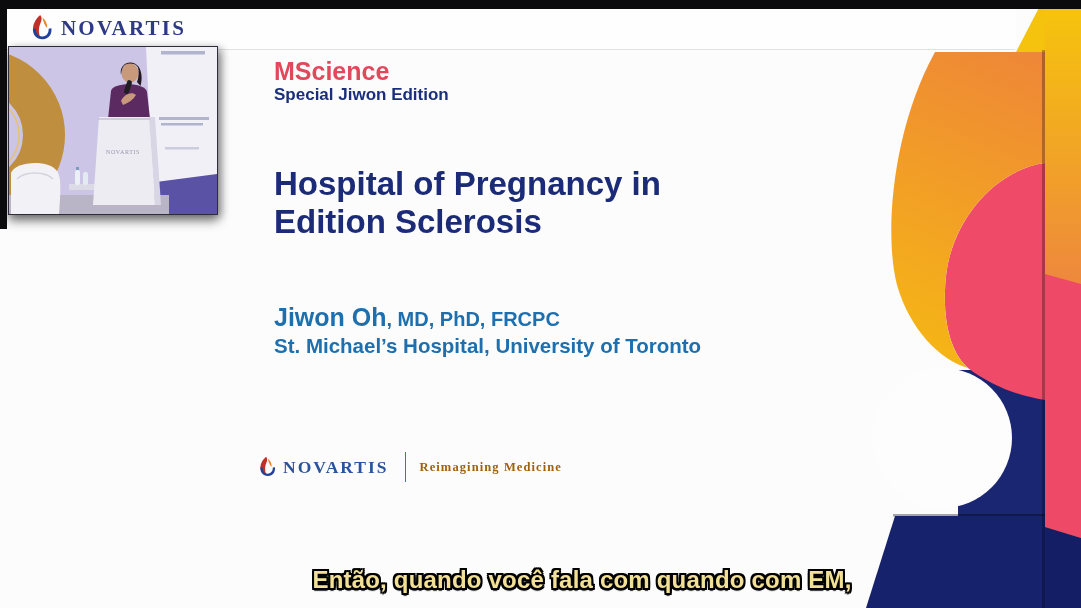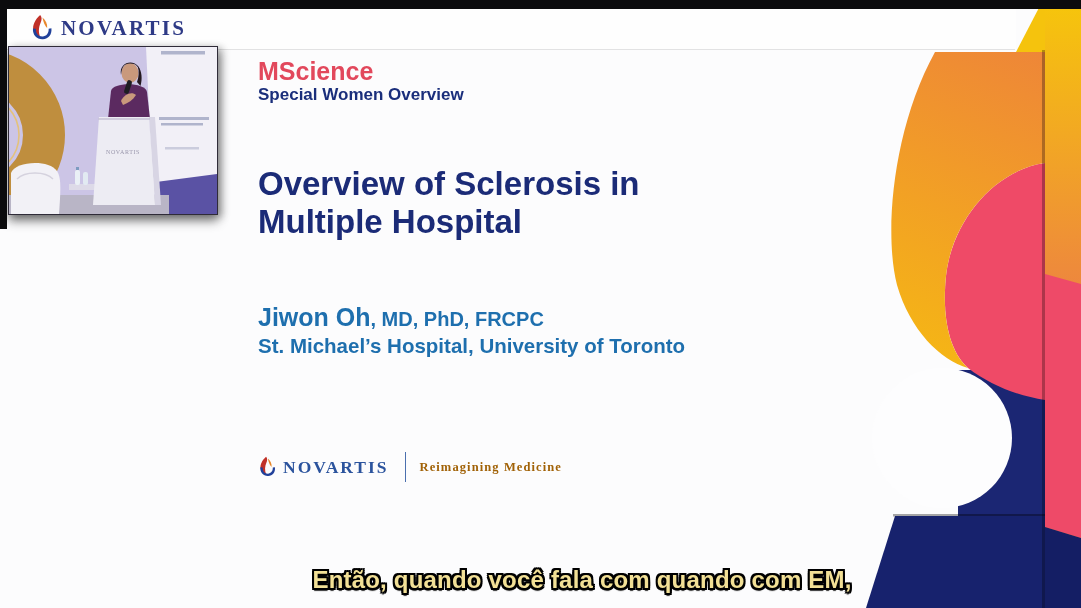--- a/index.html
+++ b/index.html
@@ -18,21 +18,21 @@
   .brand-lockup{position:absolute;left:30px;top:4px;display:flex;align-items:center;gap:7px;}
   .brand-word{font-family:"Liberation Serif",serif;font-weight:600;color:#2E3A86;
     font-size:21px;letter-spacing:2.2px;}
   
   .artwork{left:0;top:0;width:1081px;height:608px;z-index:1;}
   
   .thumb{left:8px;top:46px;width:208px;height:167px;z-index:20;
     border:1px solid #2f2b38;box-shadow:0 6px 10px rgba(0,0,0,.45),4px 2px 8px rgba(0,0,0,.28);
     background:#CCC5E6;}
   
-  .slide-text{z-index:10;}
+  .slide-text{z-index:10;margin-left:16px;}
   .program{left:258px;top:57px;font-size:25px;font-weight:bold;color:#E2485C;}
   .edition{left:258px;top:85px;font-size:17px;font-weight:bold;color:#1A2E7B;}
   .title{left:258px;top:165px;font-size:33px;font-weight:bold;color:#1B2B77;line-height:38px;}
   .presenter{left:258px;top:303px;color:#1E6FAE;font-weight:bold;}
   .presenter .name{font-size:25px;}
   .presenter .creds{font-size:20px;}
   .affiliation{left:258px;top:334px;font-size:20.5px;font-weight:bold;color:#1E6FAE;}
   
   .footer-lockup{left:258px;top:452px;display:flex;align-items:center;z-index:10;}
   .footer-word{font-family:"Liberation Serif",serif;font-weight:600;color:#2B539D;
@@ -120,24 +120,24 @@
         <rect x="116.5" y="33" width="5" height="14" rx="2.2" transform="rotate(18 119 40)" fill="#1D1D22"></rect>
       </g>
       <polygon points="140,70 146,70 152,158 146,158" fill="#D8D5E4"></polygon>
       <polygon points="90,70 140,70 146,158 84,158" fill="#EDECF3"></polygon>
       <line x1="89" y1="72" x2="141" y2="72" stroke="#C6C2D6" stroke-width="1.5"></line>
       <text x="97" y="107" font-size="6" letter-spacing="0.6" fill="#9A97AC" font-family="Liberation Serif, serif">NOVARTIS</text>
     </svg>
   </div>
 
   <div class="abs slide-text program">MScience</div>
-  <div class="abs slide-text edition">Special Women Overview</div>
+  <div class="abs slide-text edition">Special Jiwon Edition</div>
   <div class="abs slide-text title">
-    <div>Overview of Sclerosis in</div>
-    <div>Multiple Hospital</div>
+    <div>Hospital of Pregnancy in</div>
+    <div>Edition Sclerosis</div>
   </div>
   <div class="abs slide-text affiliation">St. Michael’s Hospital, University of Toronto</div>
   <div class="abs slide-text presenter">
     <span class="name">Jiwon Oh</span><span class="creds">, MD, PhD, FRCPC</span>
   </div>
 
   <div class="abs footer-lockup">
     <svg width="19" height="24" viewBox="0 0 26 30">
       <path d="M 11,1 C 5.5,6 2.5,12 3.6,17.5 C 4.4,21.5 7.4,24.3 11.2,24.8 C 9,20.5 9.2,14.5 11.6,9 C 12.8,6.2 13.2,3.2 11,1 Z" fill="#C03028"></path>
       <path d="M 13.5,3.5 C 17,6.5 19,10.5 18.6,15 C 16.2,12.8 14.4,8.5 13.5,3.5 Z" fill="#E8872B"></path>

